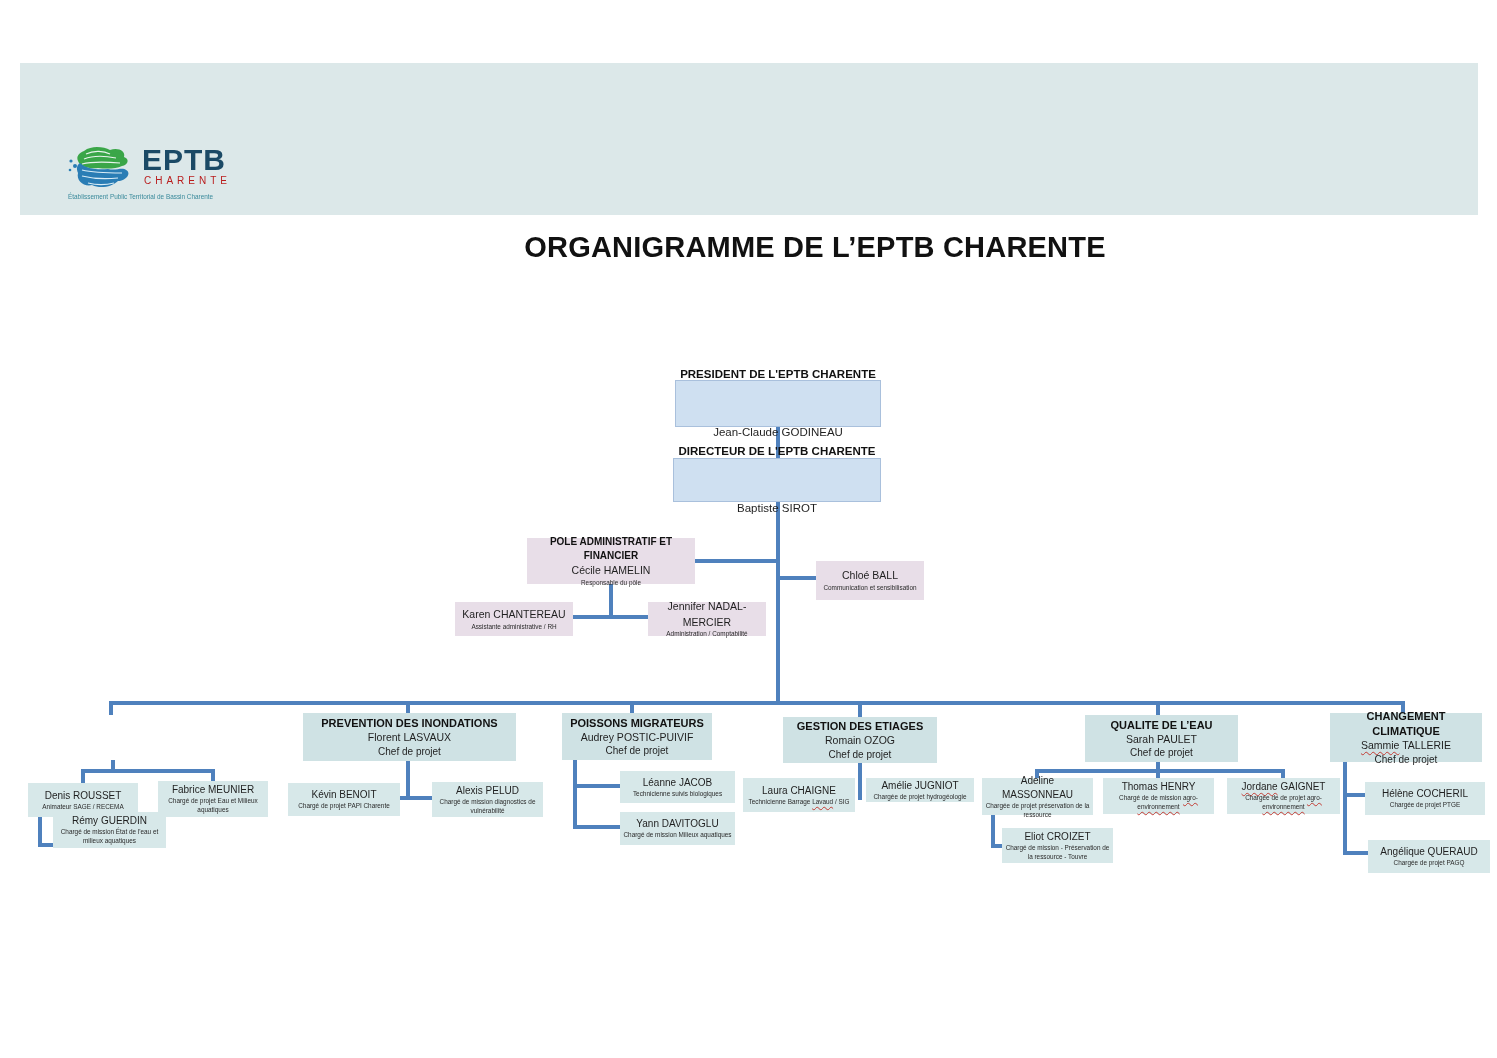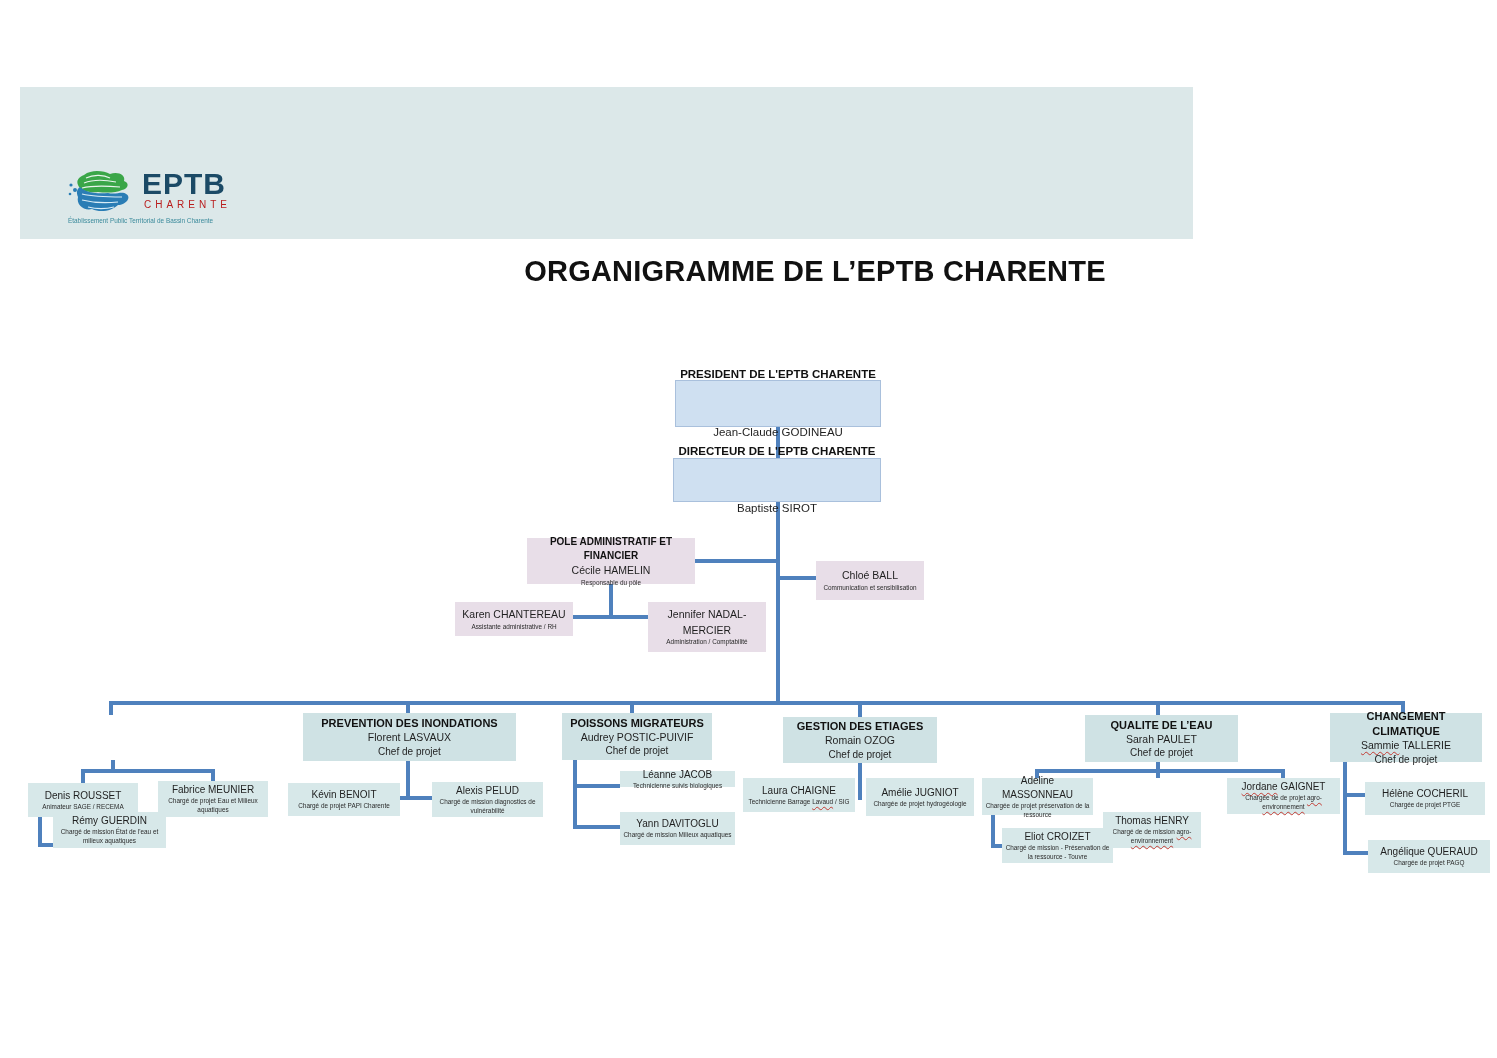--- a/index.html
+++ b/index.html
@@ -4,21 +4,21 @@
 <style>
   :root{
     --connector:#4f81bd; --band:#dce8e9;
     --box-blue:#cfe0f1; --box-blue-border:#a9c0dc;
     --box-pink:#e8dee8; --box-teal:#cfe2e4; --box-teal-sub:#d7e8e9;
     --misspell:#c23b33;
   }
   html,body{margin:0;padding:0;background:#ffffff;}
   .page{position:relative;width:1497px;height:1058px;background:#fff;overflow:hidden;
         font-family:"Liberation Sans","DejaVu Sans",sans-serif;color:#1a1a1a;}
-  .band{position:absolute;left:20px;top:63px;width:1173px;height:152px;background:var(--band);margin-top:24px;}
+  .band{position:absolute;left:20px;top:63px;width:1458px;height:152px;background:var(--band);}
   .main-title{position:absolute;left:450px;top:168px;width:690px;text-align:center;
         font-size:29px;font-weight:bold;color:#111;letter-spacing:.2px;}
   
   .logo{position:absolute;left:46px;top:80px;width:200px;height:62px;}
   .logo-map{position:absolute;left:0;top:0;}
   .logo-acronym{position:absolute;left:76px;top:2px;font-size:30px;font-weight:bold;
         color:#1b4a66;letter-spacing:1px;line-height:1;}
   .logo-name{position:absolute;left:78px;top:33px;font-size:10px;color:#b91c1c;
         letter-spacing:4px;line-height:1;}
   .logo-tagline{position:absolute;left:2px;top:51px;width:210px;font-size:6.4px;color:#3a8a9b;line-height:1;}
@@ -122,21 +122,21 @@
   <div class="box pink" style="left:816px;top:561px;width:108px;height:39px">
     <div class="nm-md">Chloé BALL</div>
     <div class="rl">Communication et sensibilisation</div>
   </div>
 
   <div class="box pink" style="left:455px;top:602px;width:118px;height:34px">
     <div class="nm-md">Karen CHANTEREAU</div>
     <div class="rl">Assistante administrative / RH</div>
   </div>
 
-  <div class="box pink" style="left:648px;top:602px;width:118px;height:50px">
+  <div class="box pink" style="left:648px;top:602px;width:118px;height:34px">
     <div class="nm-md">Jennifer NADAL-MERCIER</div>
     <div class="rl">Administration / Comptabilité</div>
   </div>
 
 
   <div class="box teal" style="left:303px;top:713px;width:213px;height:48px">
     <div class="bt-hdr">PREVENTION DES INONDATIONS</div>
     <div class="nm-hdr">Florent LASVAUX</div>
     <div class="rl-hdr">Chef de projet</div>
   </div>
@@ -183,46 +183,46 @@
   <div class="box tealsub" style="left:288px;top:783px;width:112px;height:33px">
     <div class="nm-sub">Kévin BENOIT</div>
     <div class="rl">Chargé de projet PAPI Charente</div>
   </div>
 
   <div class="box tealsub" style="left:432px;top:782px;width:111px;height:35px">
     <div class="nm-sub">Alexis PELUD</div>
     <div class="rl">Chargé de mission diagnostics de vulnérabilité</div>
   </div>
 
-  <div class="box tealsub" style="left:620px;top:771px;width:115px;height:16px">
+  <div class="box tealsub" style="left:620px;top:771px;width:115px;height:32px">
     <div class="nm-sub">Léanne JACOB</div>
     <div class="rl">Technicienne suivis biologiques</div>
   </div>
 
   <div class="box tealsub" style="left:620px;top:812px;width:115px;height:33px">
     <div class="nm-sub">Yann DAVITOGLU</div>
     <div class="rl">Chargé de mission Milieux aquatiques</div>
   </div>
 
   <div class="box tealsub" style="left:743px;top:778px;width:112px;height:34px">
     <div class="nm-sub">Laura CHAIGNE</div>
     <div class="rl"><span>Technicienne Barrage </span><span class="mis">Lavaud</span><span> / SIG</span></div>
   </div>
 
-  <div class="box tealsub" style="left:866px;top:778px;width:108px;height:38px">
+  <div class="box tealsub" style="left:866px;top:778px;width:108px;height:24px">
     <div class="nm-sub">Amélie JUGNIOT</div>
     <div class="rl">Chargée de projet hydrogéologie</div>
   </div>
 
   <div class="box tealsub" style="left:982px;top:778px;width:111px;height:37px">
     <div class="nm-sub">Adeline MASSONNEAU</div>
     <div class="rl">Chargée de projet préservation de la ressource</div>
   </div>
 
-  <div class="box tealsub" style="left:1103px;top:812px;width:98px;height:36px">
+  <div class="box tealsub" style="left:1103px;top:778px;width:111px;height:36px">
     <div class="nm-sub">Thomas HENRY</div>
     <div class="rl"><span>Chargé de de mission </span><span class="mis">agro-environnement</span><span></span></div>
   </div>
 
   <div class="box tealsub" style="left:1227px;top:778px;width:113px;height:36px">
     <div class="nm-sub"><span class="mis">Jordane</span><span> GAIGNET</span></div>
     <div class="rl"><span>Chargée de de projet </span><span class="mis">agro-environnement</span><span></span></div>
   </div>
 
   <div class="box tealsub" style="left:1002px;top:828px;width:111px;height:35px">

